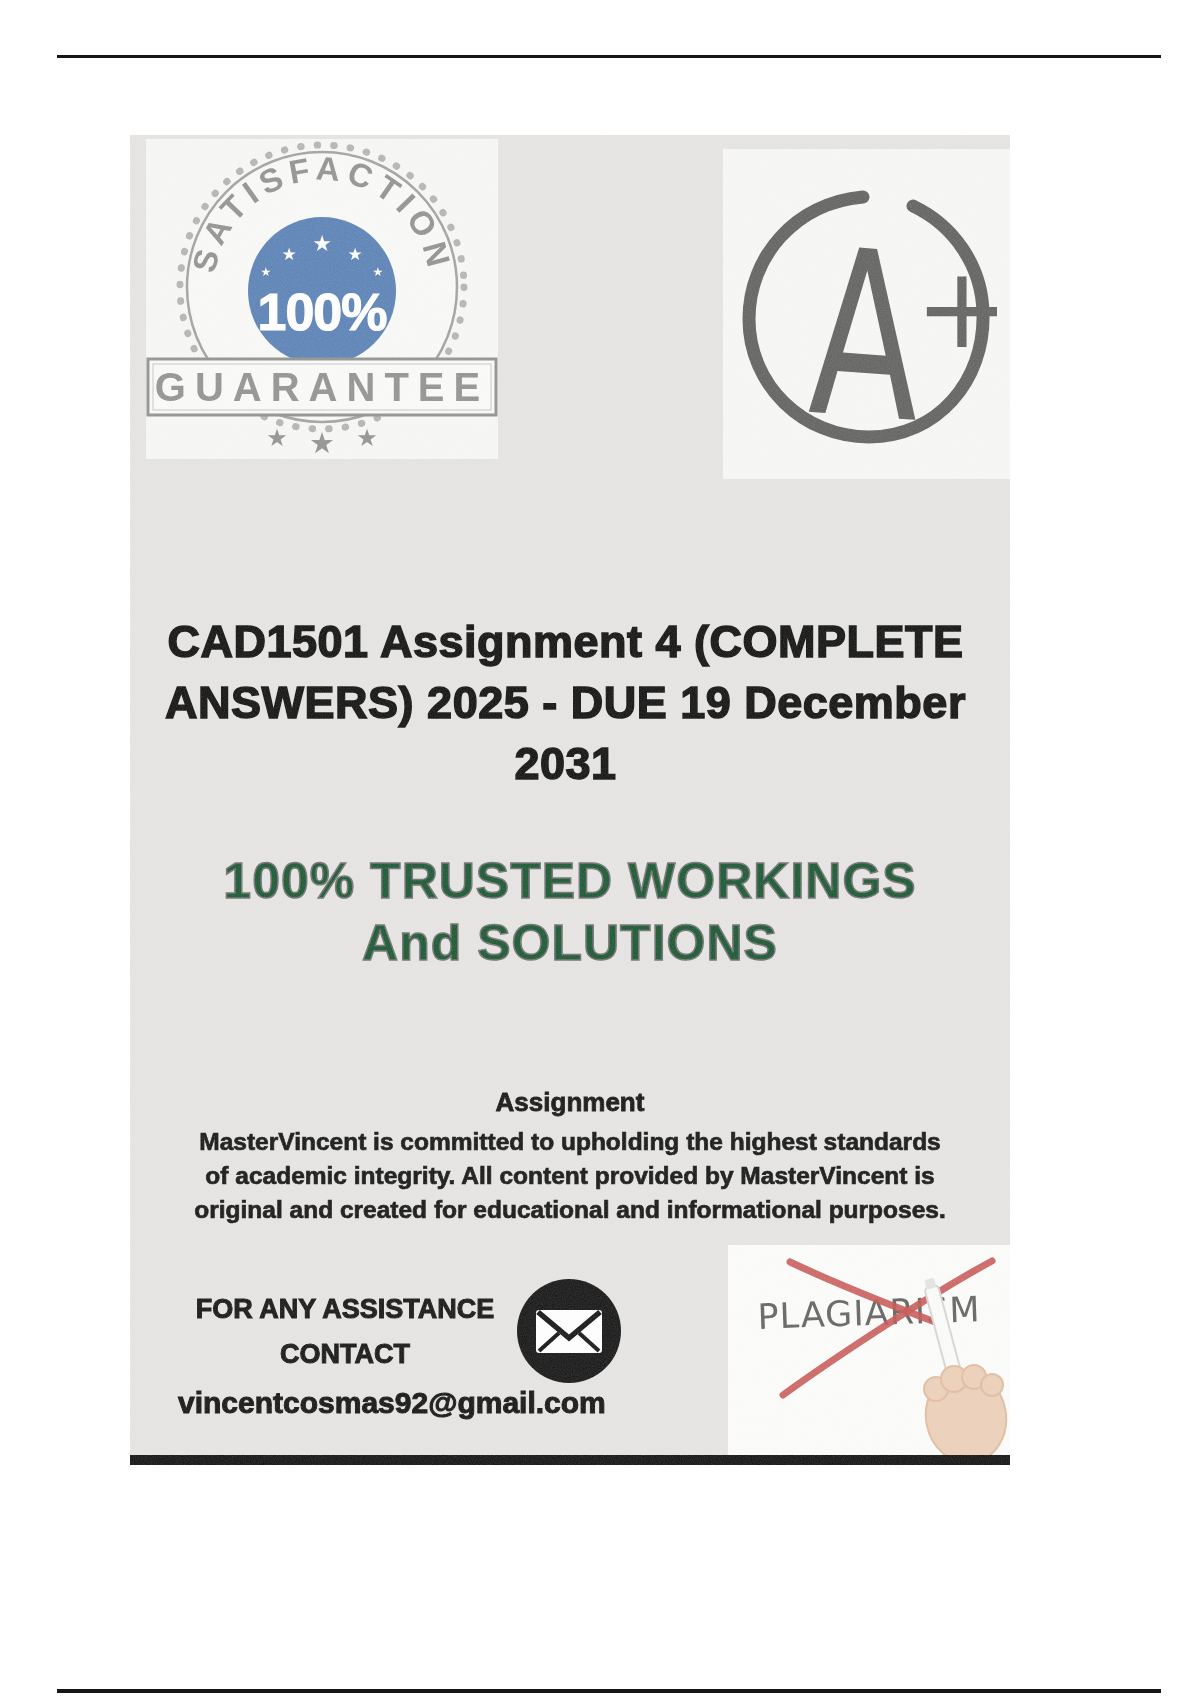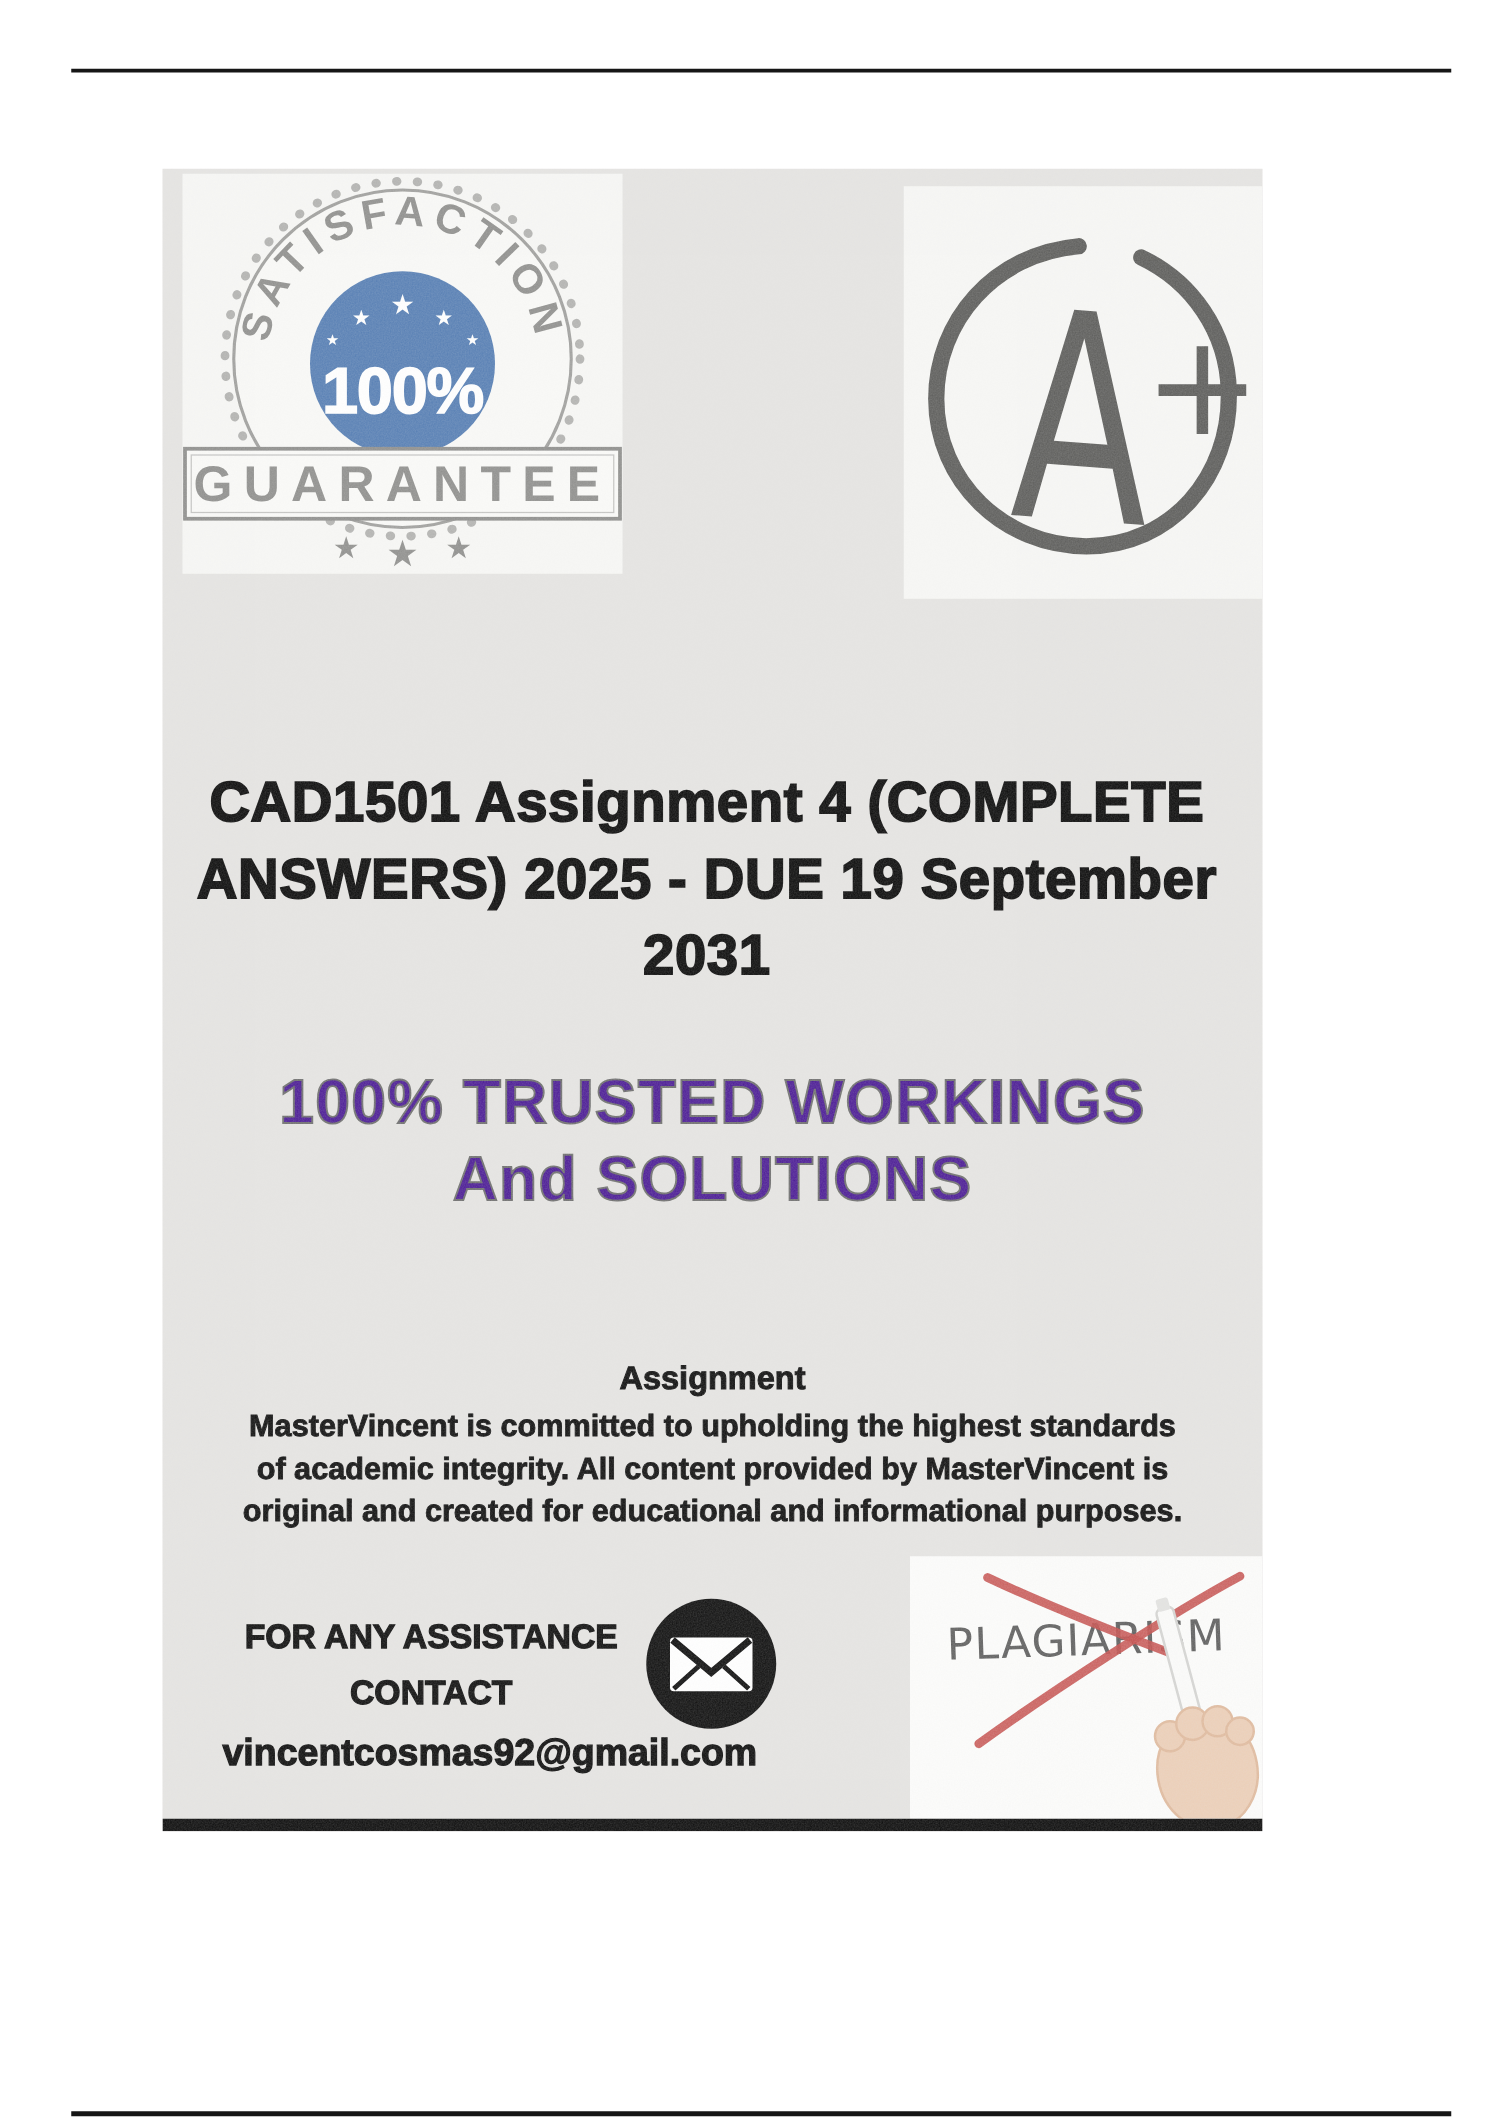--- a/index.html
+++ b/index.html
@@ -6,21 +6,21 @@
   .page{position:relative;width:1200px;height:1700px;background:#ffffff;overflow:hidden;
         font-family:"Liberation Sans",sans-serif;}
   .abs{position:absolute;}
   .rule{background:#161616;}
   .cover{left:130px;top:135px;width:880px;height:1330px;background:#e5e4e2;overflow:hidden;}
   .patch{background:#f7f7f5;}
   .noise{left:0;top:0;width:880px;height:1330px;opacity:.22;pointer-events:none;z-index:5;}
   .ctext{text-align:center;}
   .title{left:0;top:476px;width:871px;font-size:45px;font-weight:bold;color:#0c0c0c;
          line-height:61px;letter-spacing:.5px;-webkit-text-stroke:1.5px #0c0c0c;z-index:2;}
-  .tagline{left:0;top:715px;width:880px;font-size:50px;font-weight:bold;color:#4c1d95;
+  .tagline{left:0;top:715px;width:880px;font-size:50px;font-weight:bold;color:#14532d;
            line-height:62px;letter-spacing:1px;-webkit-text-stroke:1.5px #6f6f6f;z-index:2;}
   .disc-head{left:0;top:952px;width:880px;font-size:26px;font-weight:bold;color:#0f0f0f;
              -webkit-text-stroke:.8px #0f0f0f;z-index:2;}
   .disc-body{left:0;top:990px;width:880px;font-size:24.5px;font-weight:bold;color:#101010;
              line-height:34px;-webkit-text-stroke:.7px #101010;z-index:2;}
   .contact{left:40px;top:1152px;width:350px;font-size:27px;font-weight:bold;color:#101010;
            line-height:45px;-webkit-text-stroke:1px #101010;z-index:2;}
   .email{left:48px;top:1251px;width:520px;font-size:30px;font-weight:bold;color:#0e0e0e;
          -webkit-text-stroke:1px #0e0e0e;z-index:2;}
   .envelope{left:384px;top:1141px;width:110px;height:110px;z-index:2;}
@@ -70,21 +70,21 @@
         <path d="M 140,48 C 72,54 26,108 26,170 C 26,236 80,288 146,288 C 214,288 262,232 260,164 C 259,116 230,76 190,57" fill="none" stroke="#5e5e5c" stroke-width="13" stroke-linecap="round"></path>
         <g transform="translate(142,175) scale(0.82,1.18) rotate(3)">
           <text x="-66" y="78" font-size="195" fill="#5e5e5c" font-family="DejaVu Sans, sans-serif">A</text>
         </g>
         <text x="192" y="198" font-size="112" fill="#5e5e5c" font-family="DejaVu Sans, sans-serif">+</text>
       </svg>
     </div>
 
     <div class="abs title ctext">
       <div>CAD1501 Assignment 4 (COMPLETE</div>
-      <div>ANSWERS) 2025 - DUE 19 September</div>
+      <div>ANSWERS) 2025 - DUE 19 December</div>
       <div>2031</div>
     </div>
 
     <div class="abs tagline ctext">
       <div>100% TRUSTED WORKINGS</div>
       <div>And SOLUTIONS</div>
     </div>
 
     <div class="abs disc-head ctext">Assignment</div>
     <div class="abs contact ctext">

